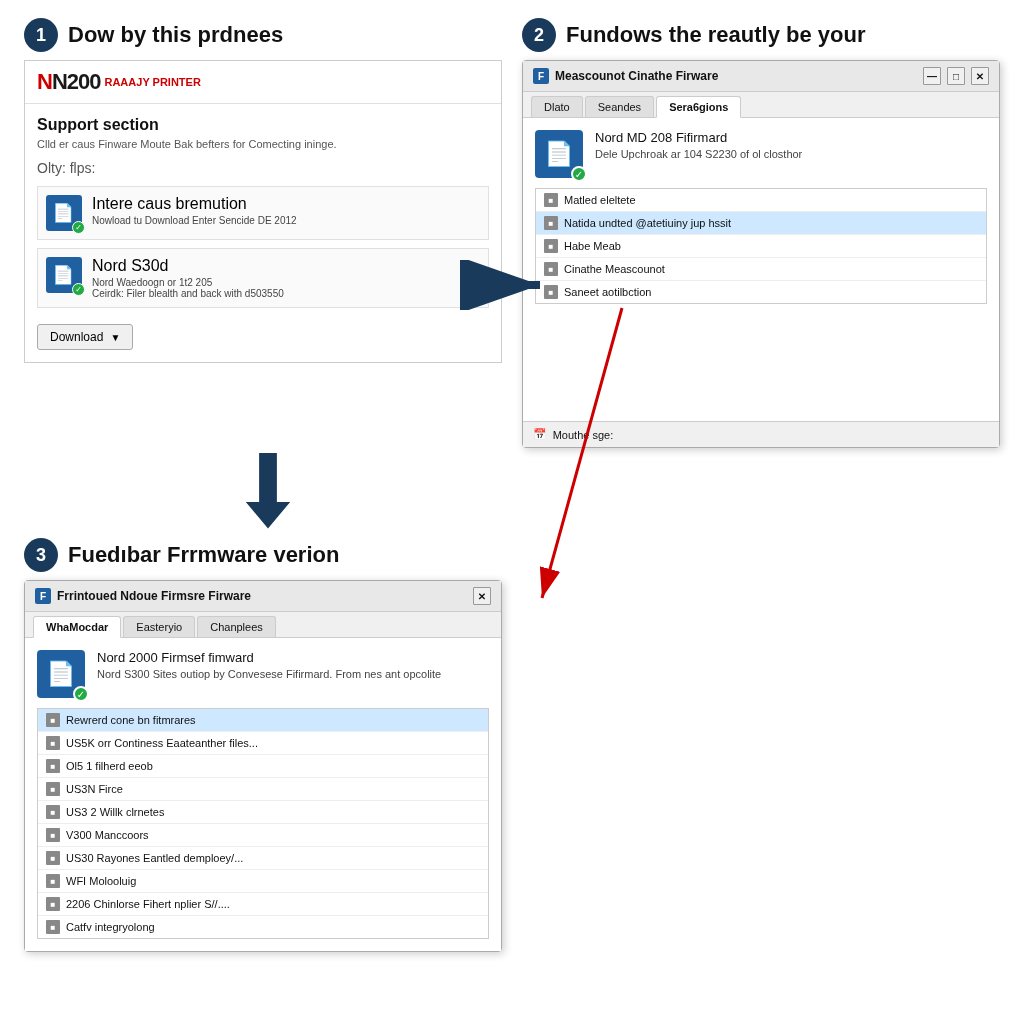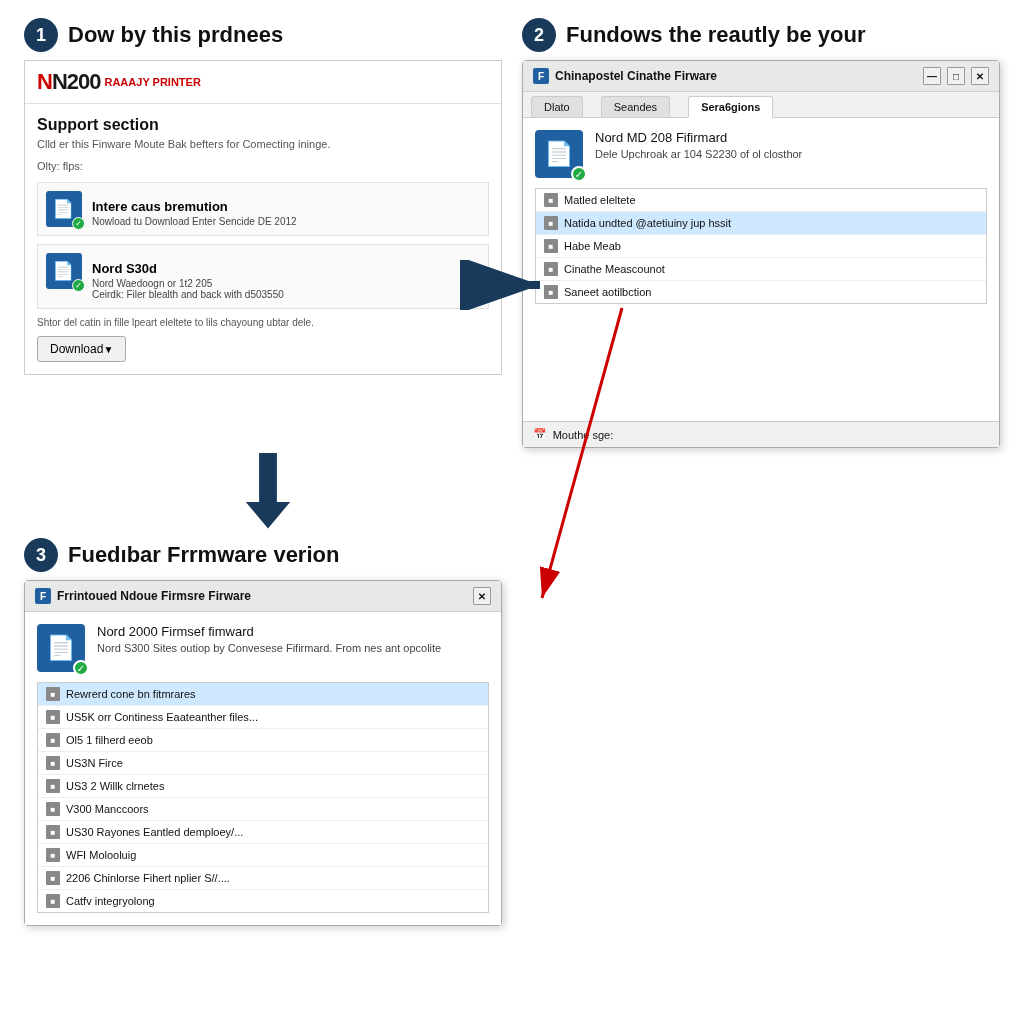--- a/index.html
+++ b/index.html
@@ -72,21 +72,21 @@
       background: #f0f0f0;
       display: flex;
       align-items: center;
       justify-content: center;
       font-size: 10px;
       cursor: pointer;
       border-radius: 1px;
     }
     .dialog-tabs {
       display: flex;
-      gap: 18px;
+      gap: 2px;
       padding: 4px 8px 0;
       border-bottom: 1px solid #ccc;
       background: #f0f0f0;
     }
     .dialog-tab {
       padding: 4px 12px;
       font-size: 11px;
       background: #e0e0e0;
       border: 1px solid #ccc;
       border-bottom: none;
@@ -229,21 +229,21 @@
       font-weight: 700;
       color: #111;
       margin-bottom: 4px;
     }
     .nord-subtitle {
       font-size: 11px;
       color: #555;
       margin-bottom: 10px;
     }
     .nord-tip {
-      font-size: 11px;
+      font-size: 14px;
       color: #555;
       margin-bottom: 10px;
     }
     .firmware-item {
       display: flex;
       align-items: flex-start;
       gap: 10px;
       padding: 8px;
       border: 1px solid #e0e0e0;
       margin-bottom: 8px;
@@ -271,40 +271,39 @@
       background: #22aa44;
       border-radius: 50%;
       color: white;
       font-size: 8px;
       display: flex;
       align-items: center;
       justify-content: center;
       border: 1.5px solid white;
     }
     .firmware-item-info h4 {
-      font-size: 13px;
-      font-weight: 700;
+      font-size: 16px;
+      font-weight: 400;
       margin-bottom: 2px;
-      margin-top: 8px;
     }
     .firmware-item-info p {
       font-size: 10px;
       color: #444;
     }
     .download-btn {
       display: inline-flex;
       align-items: center;
-      gap: 0;
+      gap: 7px;
       padding: 5px 12px;
       background: #f0f0f0;
       border: 1px solid #aaa;
       border-radius: 3px;
       font-size: 12px;
       cursor: pointer;
-      margin-top: 0;
+      margin-top: 8px;
     }
     .download-btn-arrow {
       font-size: 10px;
     }
     .nord-note {
       font-size: 10px;
       color: #555;
       margin-bottom: 8px;
     }
 
@@ -387,21 +386,21 @@
             <span class="nord-logo-n">
               <span style="color:#c00; font-weight:900;">N</span><span>N200</span>
             </span>
             <div class="nord-logo-sub">
               <span>RAAAJY PRINTER</span>
             </div>
           </div>
         </div>
         <div class="nord-body">
           <div class="nord-title">Support section</div>
-          <div class="nord-subtitle">Clld er this Finware Moute Bak befters for Comecting ininge.</div>
+          <div class="nord-subtitle">Clld er caus Finware Moute Bak befters for Comecting ininge.</div>
           <div class="nord-tip">Olty: flps:</div>
           
           <div class="firmware-item">
             <div class="firmware-item-icon">
               📄
               <div class="firmware-item-check">✓</div>
             </div>
             <div class="firmware-item-info">
               <h4>Intere caus bremution</h4>
               <p>Nowload tu Download Enter Sencide DE 2012</p>
@@ -412,42 +411,41 @@
             <div class="firmware-item-icon">
               📄
               <div class="firmware-item-check">✓</div>
             </div>
             <div class="firmware-item-info">
               <h4>Nord S30d</h4>
               <p>Nord Waedoogn or 1t2 205</p>
               <p>Ceirdk: Filer blealth and back with d503550</p>
             </div>
           </div>
-          <div class="nord-note">Shtor del catin in fille lpeart eleltete to lils chayoung ubtar dele.</div>
           <button class="download-btn">
             <span>Download</span>
             <span class="download-btn-arrow">▼</span>
           </button>
         </div>
       </div>
     </div>
 
     <div class="step-block">
       <div class="step-label">
         <div class="step-circle">
           <span>2</span>
         </div>
         <span>Fundows the reautly be your</span>
       </div>
 
       <div class="dialog-box-2">
         <div class="dialog-titlebar">
           <div class="dialog-titlebar-left">
             <div class="dialog-titlebar-icon">F</div>
-            <span>Chinapostel Cinathe Firware</span>
+            <span>Meascounot Cinathe Firware</span>
           </div>
           <div class="dialog-titlebar-controls">
             <div class="title-btn">—</div>
             <div class="title-btn">□</div>
             <div class="title-btn">✕</div>
           </div>
         </div>
         <div class="dialog-tabs">
           <div class="dialog-tab">
             <span>Dlato</span>
@@ -523,20 +521,31 @@
       </div>
 
       <div class="dialog-box-3">
         <div class="dialog-titlebar">
           <div class="dialog-titlebar-left">
             <div class="dialog-titlebar-icon">F</div>
             <span>Frrintoued Ndoue Firmsre Firware</span>
           </div>
           <div class="dialog-titlebar-controls">
             <div class="title-btn">✕</div>
+          </div>
+        </div>
+        <div class="dialog-tabs">
+          <div class="dialog-tab active">
+            <span>WhaMocdar</span>
+          </div>
+          <div class="dialog-tab">
+            <span>Easteryio</span>
+          </div>
+          <div class="dialog-tab">
+            <span>Chanplees</span>
           </div>
         </div>
         <div class="dialog-body" style="flex:1; overflow:auto;">
           <div class="dialog-header-row">
             <div class="dialog-icon-large">
               📄
               <div class="dialog-icon-check">✓</div>
             </div>
             <div class="dialog-info">
               <h3>Nord 2000 Firmsef fimward</h3>

